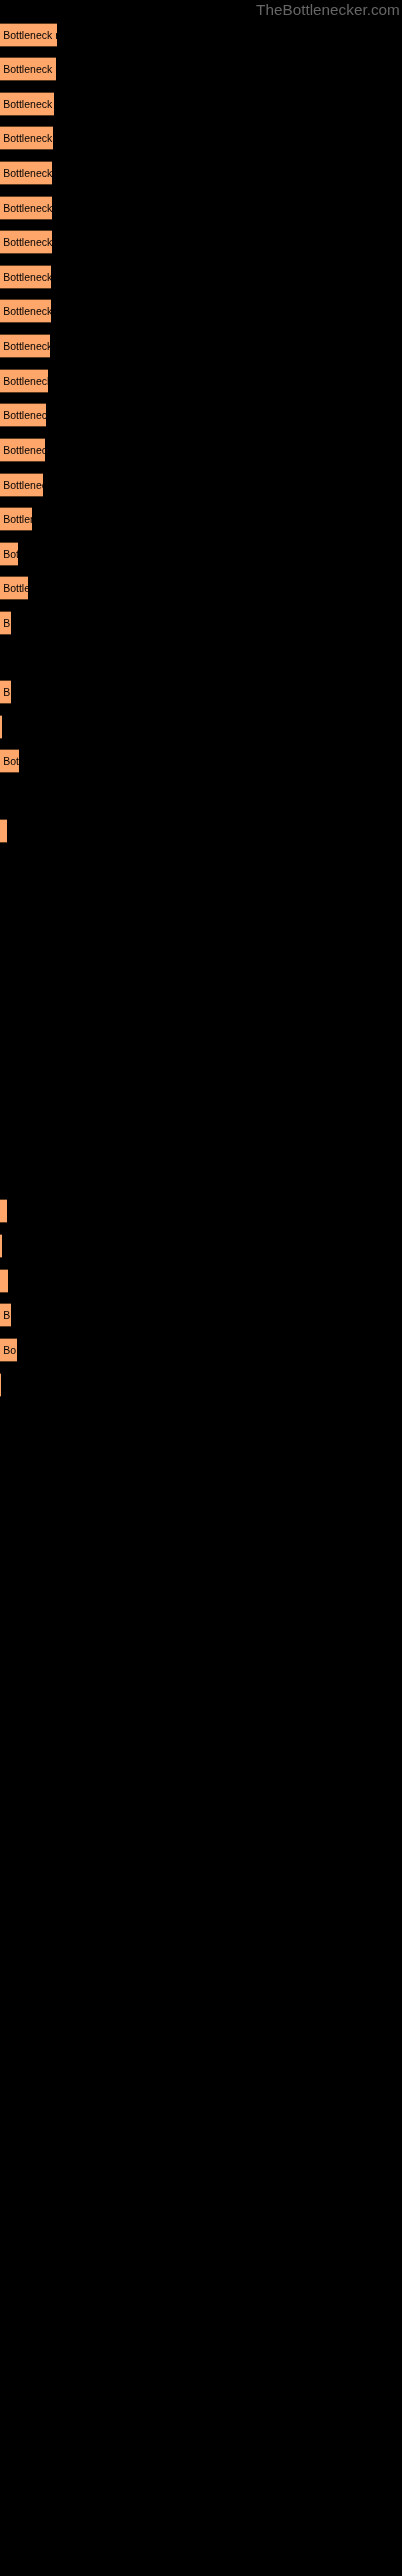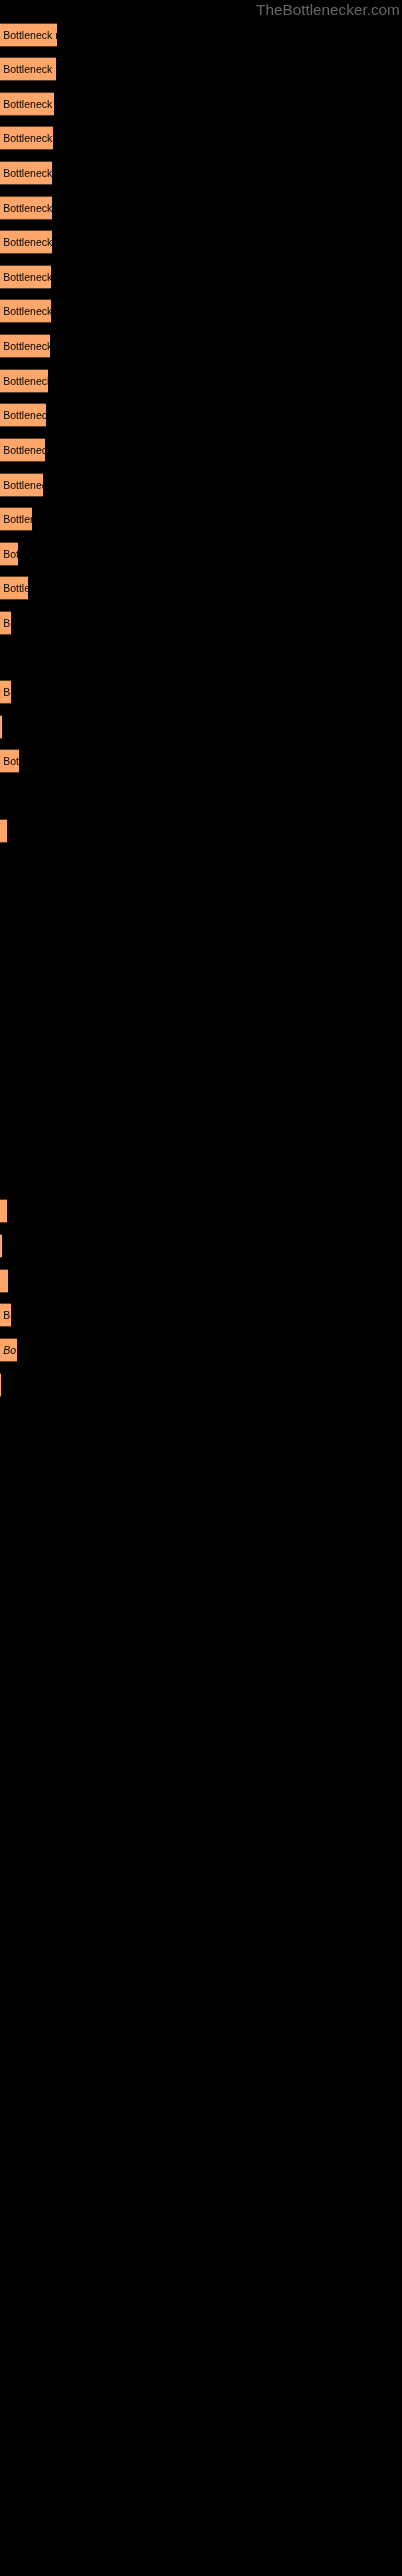--- a/index.html
+++ b/index.html
@@ -227,21 +227,21 @@
         </div>
       </div>
       <div class="bar-row" style="top: 1303px; height: 24px; width: 403px;">
         <div class="bar" style="width: 11.3px;"></div>
         <div class="clip" style="width: 11.3px;">
           <div class="bar-label">B</div>
         </div>
       </div>
       <div class="bar-row" style="top: 1338px; height: 24px; width: 403px;">
         <div class="bar" style="width: 17px;"></div>
-        <div class="clip" style="width: 31px; font-style: italic;">
+        <div class="clip" style="width: 31px;">
           <div class="bar-label">Bo</div>
         </div>
       </div>
       <div class="bar-row" style="top: 1373px; height: 24px; width: 403px;">
         <div class="bar" style="width: 0.8px;"></div>
         <div class="clip" style="width: 0.8px;">
           <div class="bar-label"></div>
         </div>
       </div>
     </div>

